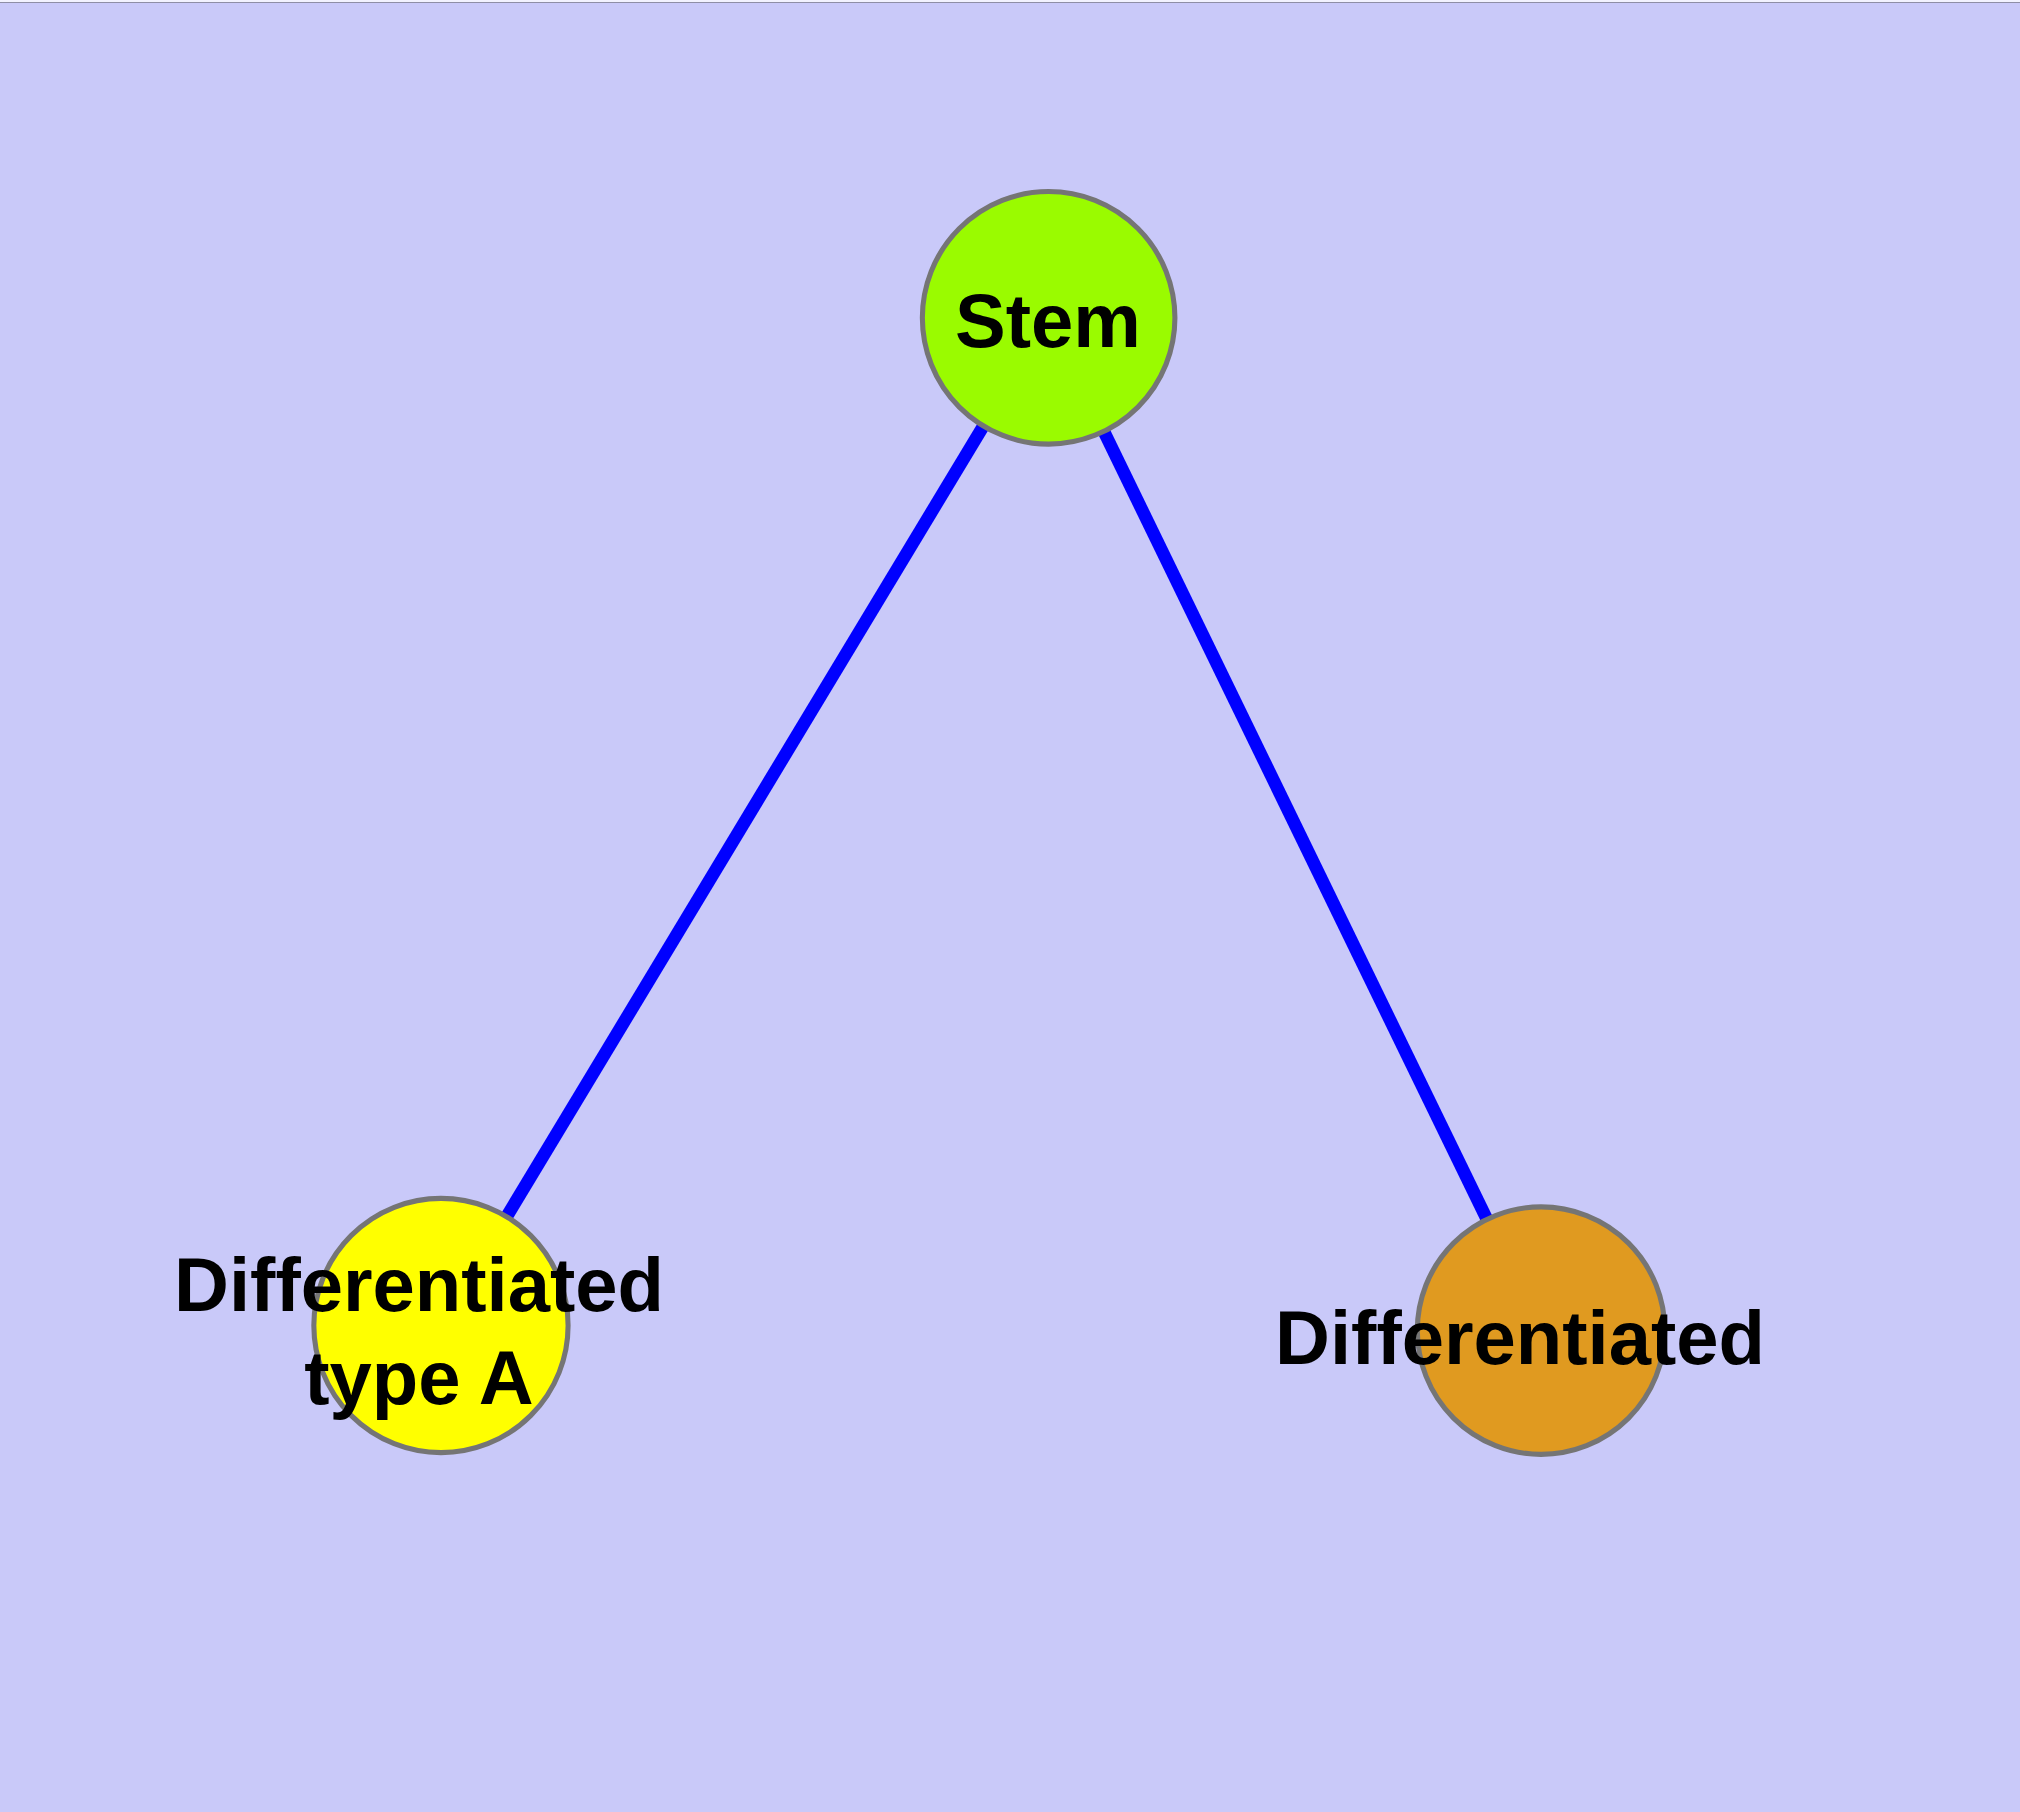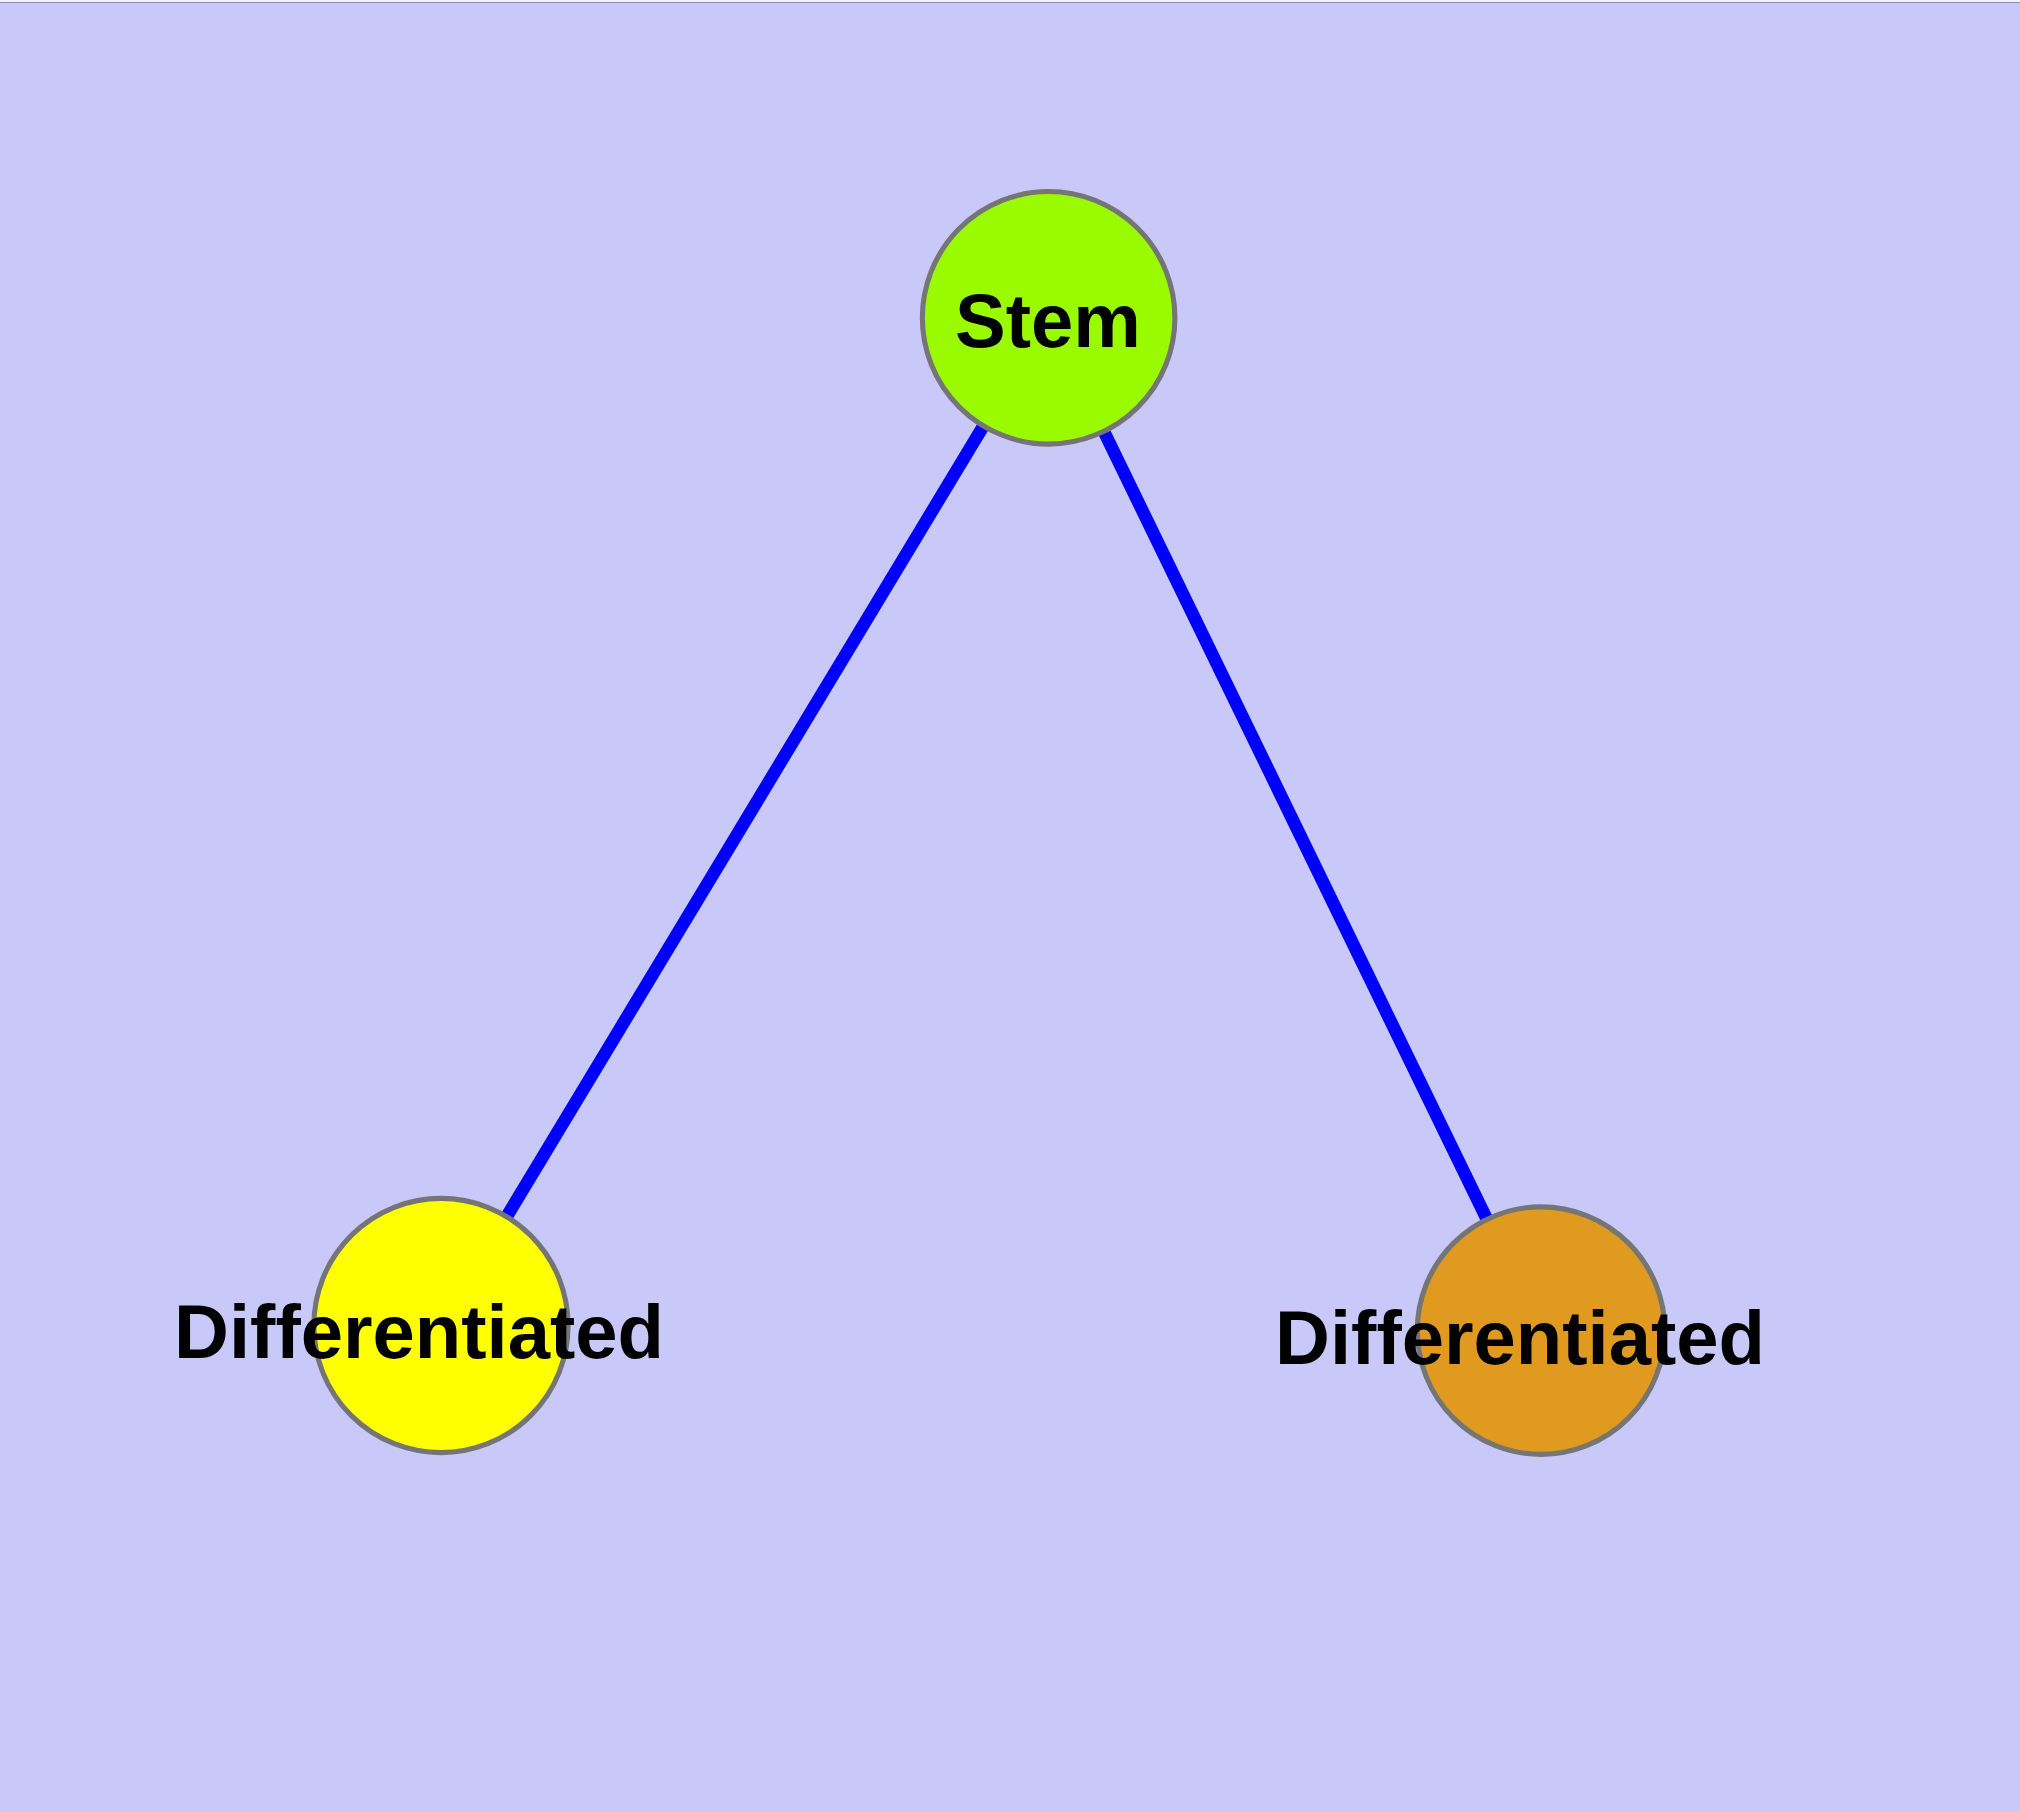--- a/index.html
+++ b/index.html
@@ -74,18 +74,19 @@
   <circle class="node-circle" cx="520" cy="1564" r="150" fill="#ffff00" stroke="#757575"></circle>
   <circle class="node-circle" cx="1818" cy="1570" r="146" fill="#e09a20" stroke="#757575"></circle>
 </svg>
 
 <div class="node-label" style="left:1048px; top:320px;">
   <span>Stem</span>
 </div>
 
 <div class="node-label" style="left:419px; top:1331px;">
   <div>Differentiated</div>
+  <div>type A</div>
 </div>
 
 <div class="node-label" style="left:1520px; top:1337px;">
   <div>Differentiated</div>
 </div>
 
 
 </body></html>

